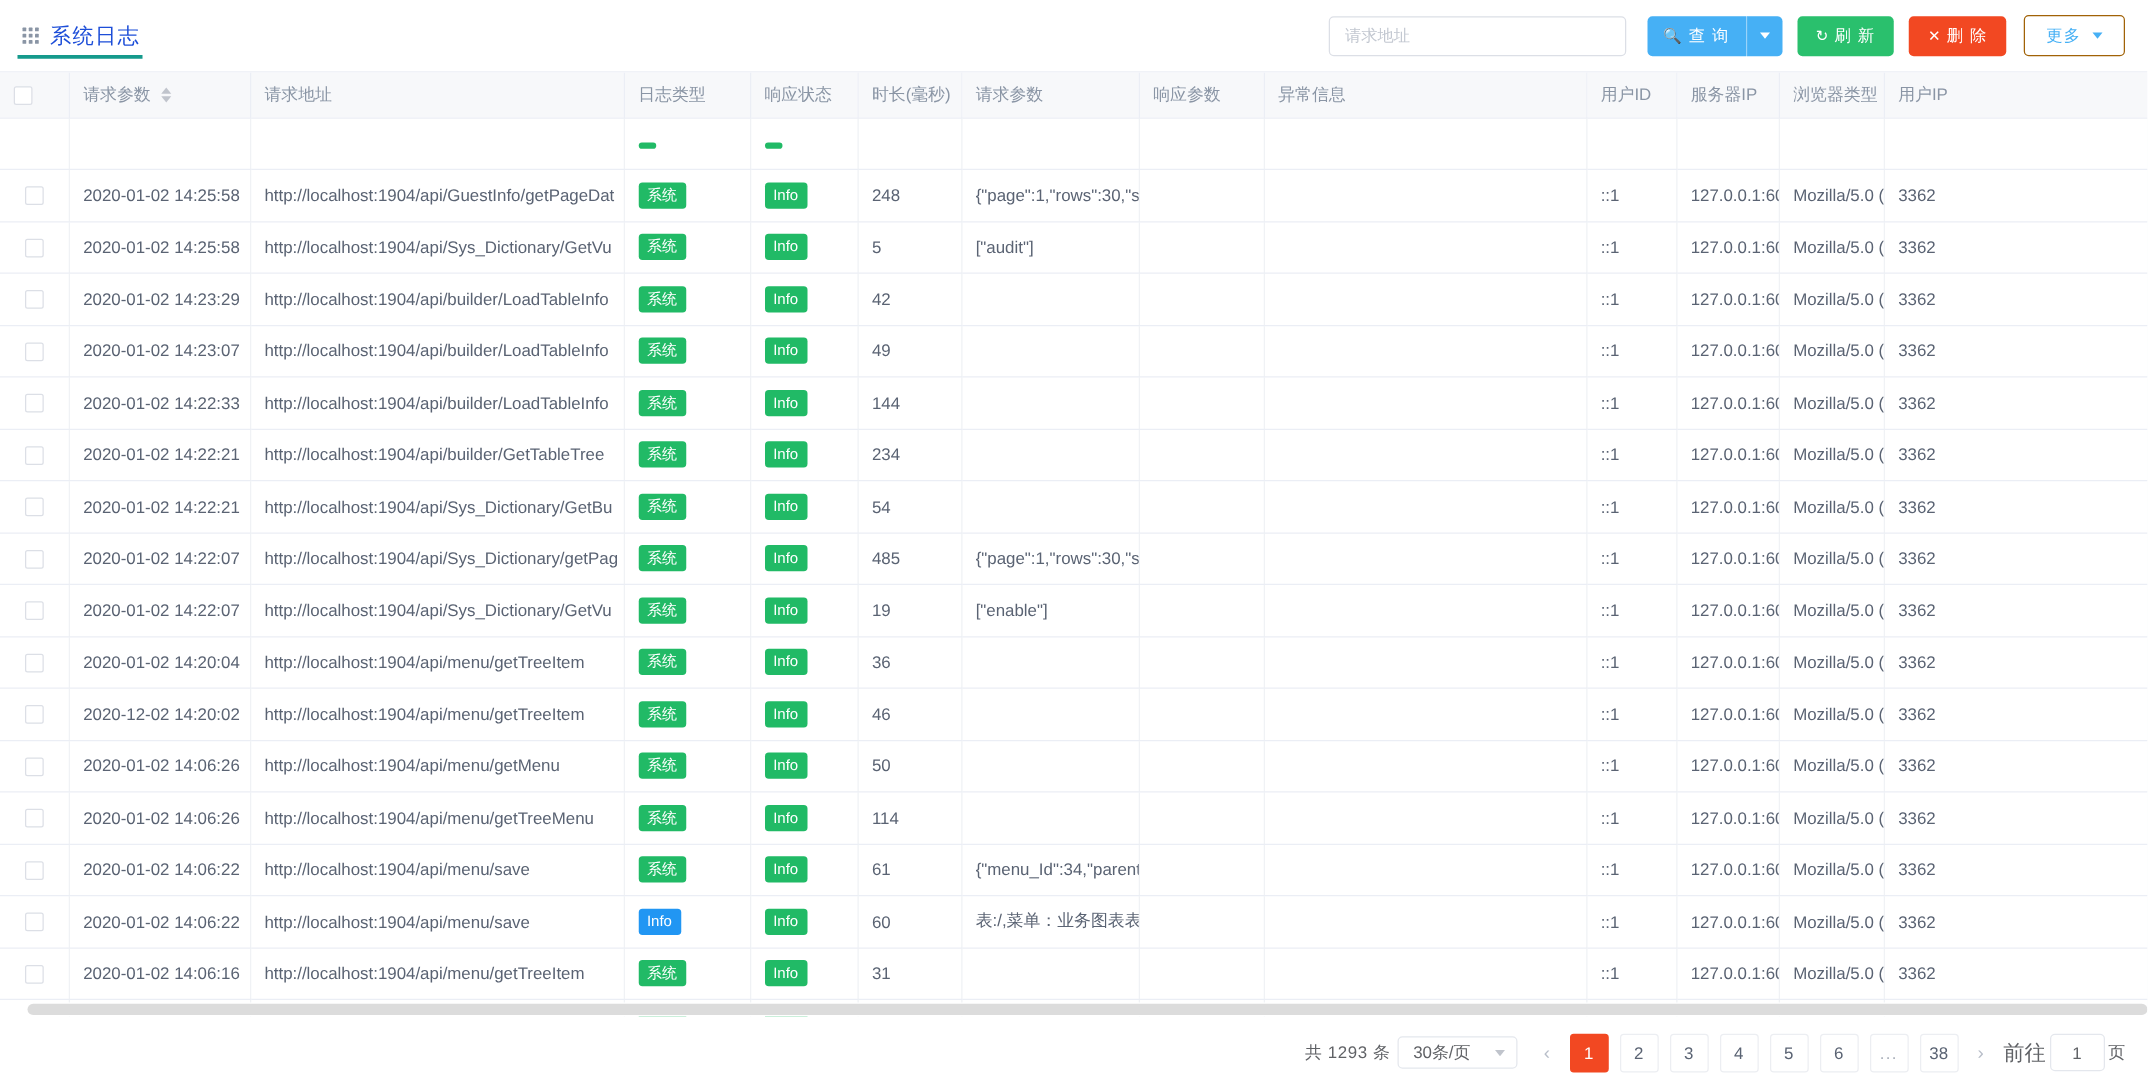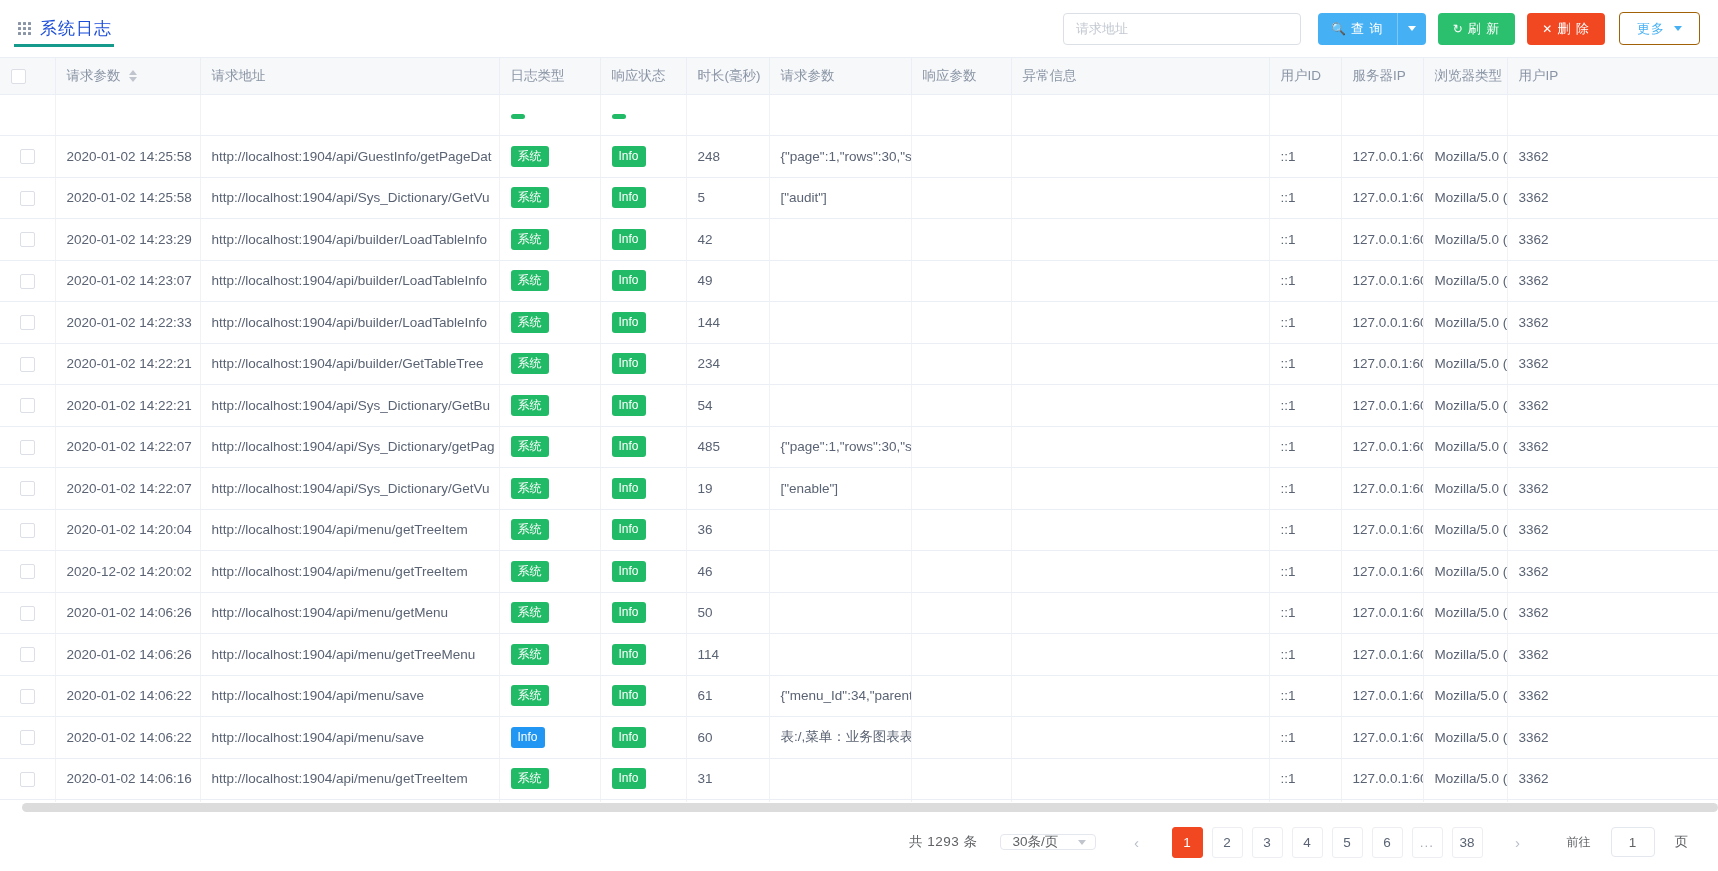--- a/index.html
+++ b/index.html
@@ -215,33 +215,33 @@
     border-radius: 5px;
   }
 
   
   .footer {
     flex: 0 0 58px;
     height: 58px;
     display: flex;
     align-items: center;
     justify-content: flex-end;
-    padding-right: 30px;
+    padding-right: 18px;
     background: #fff;
     font-size: 13px;
     color: #5a6373;
-    gap: 20px;
+    gap: 3px;
   }
   .total-txt { color: #606266; font-size: 13.5px; margin-right: 2px; letter-spacing: .5px; }
   .page-size {
     display: inline-flex;
     align-items: center;
     justify-content: space-between;
     width: 96px;
-    height: 16px;
+    height: 26px;
     border: 1px solid #e4e7ed;
     border-radius: 4px;
     padding: 0 9px 0 12px;
     color: #606266;
     font-size: 13.5px;
     cursor: pointer;
     background:#fff;
     margin-right: 6px;
   }
   .pg-arrow {
@@ -256,21 +256,21 @@
     border: 1px solid #eceef2;
     border-radius: 3px;
     background: #fff;
     color: #5a6373;
     font-size: 13.5px;
     cursor: pointer;
     padding: 0 5px;
   }
   .pg.active { background: #f24822; border-color: #f24822; color: #fff; }
   .pg.ellipsis { color: #a8aeb9; letter-spacing: 1px; }
-  .goto-label { margin-left: 14px; color: #606266; font-size: 12px; }
+  .goto-label { color: #606266; font-size: 17px; }
   .goto-input {
     width: 44px; height: 30px;
     border: 1px solid #e4e7ed;
     border-radius: 4px;
     text-align: center;
     font-size: 13.5px;
     color: #606266;
     outline: none;
     font-family: "Liberation Sans", sans-serif;
   }

